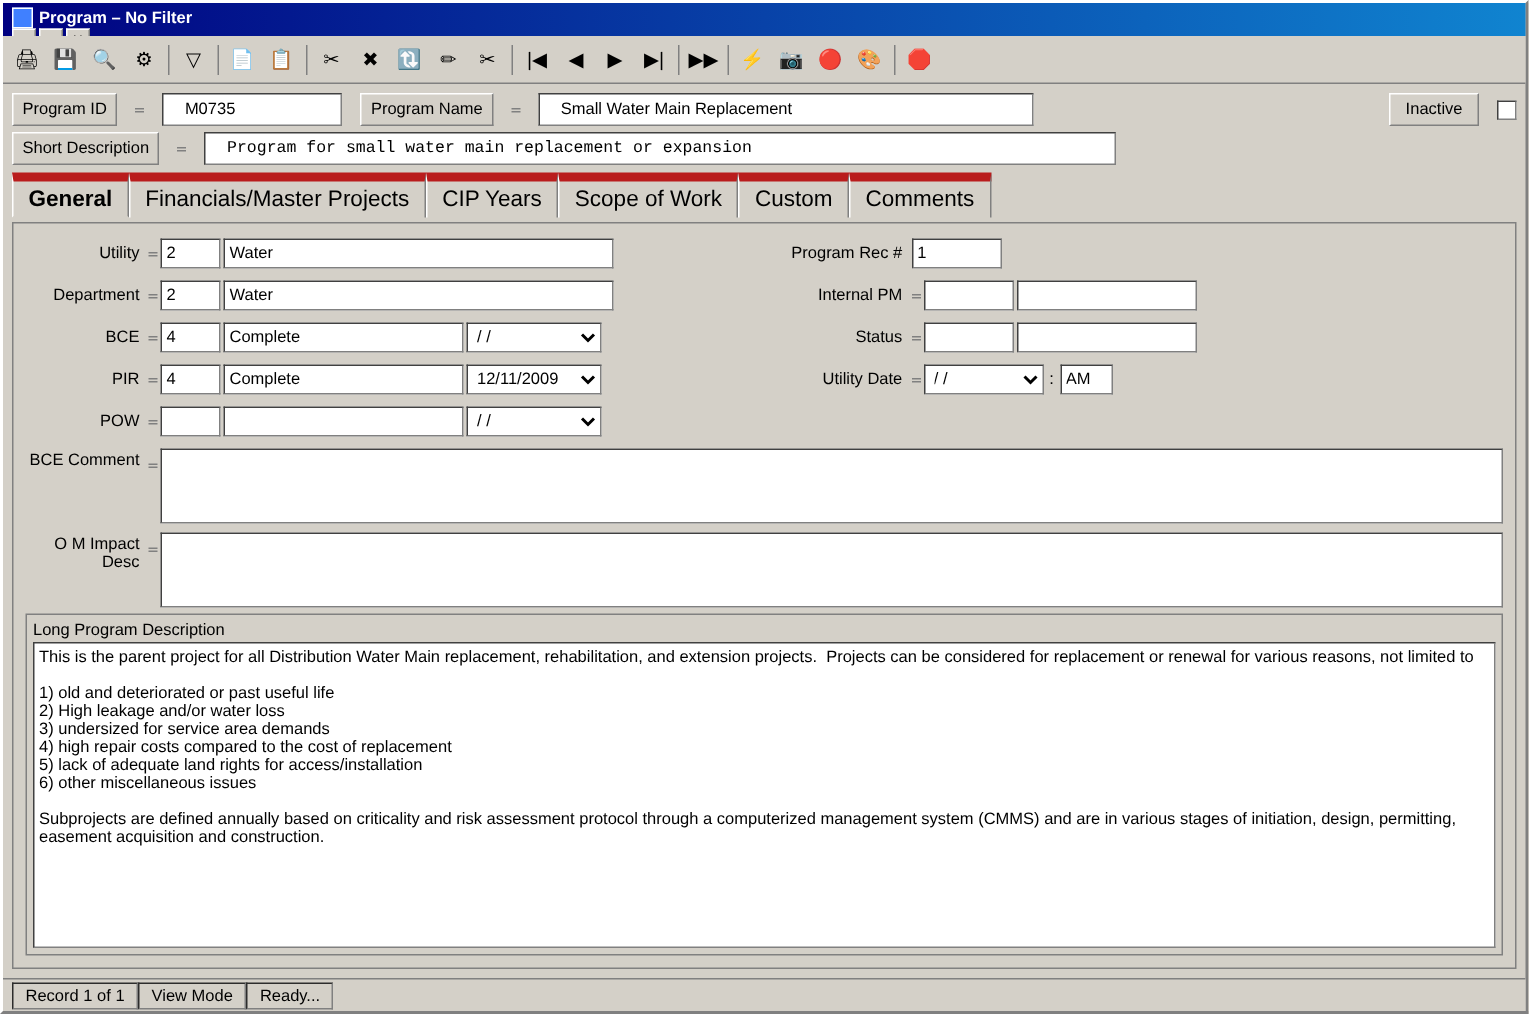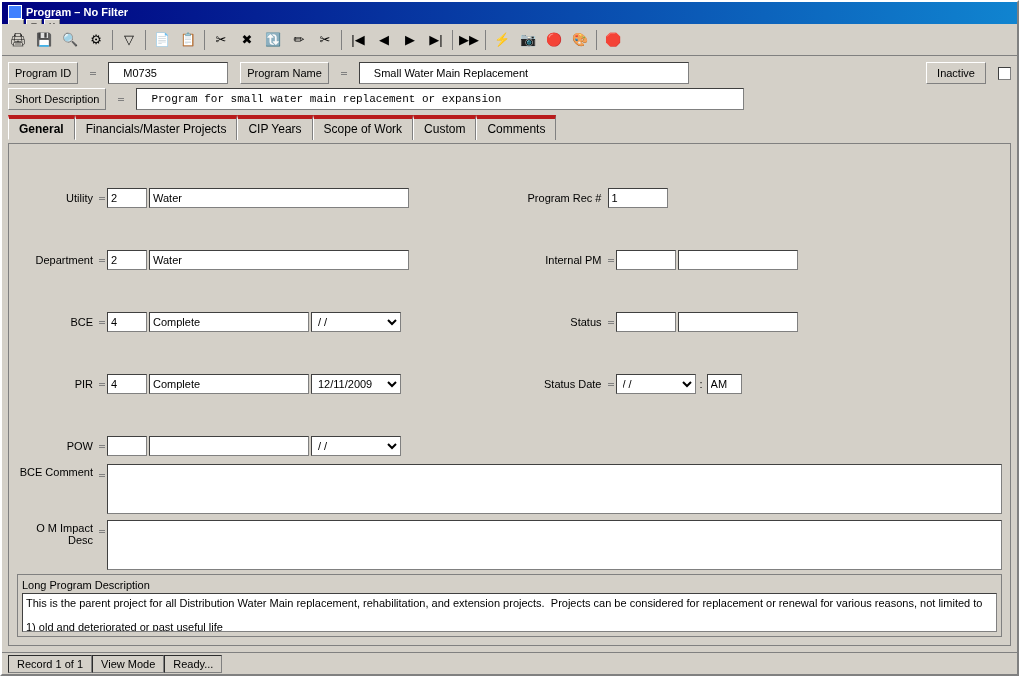--- a/index.html
+++ b/index.html
@@ -151,23 +151,23 @@
     }
     .tab-bar {
       display: flex;
       gap: 0;
     }
     .tab {
       background: #d4d0c8;
       border: 1px solid #808080;
       border-bottom: none;
       padding: 3px 10px;
-      font-size: 12px;
+      font-size: 15px;
       cursor: pointer;
-      border-top: 4px solid #b91c1c;
+      border-top: 6px solid #b91c1c;
       border-left: 1px solid #ffffff;
       position: relative;
       top: 1px;
     }
     .tab.active {
       background: #d4d0c8;
       border-bottom: 1px solid #d4d0c8;
       z-index: 1;
       font-weight: bold;
     }
@@ -180,21 +180,20 @@
       overflow: hidden;
       display: flex;
       flex-direction: column;
       gap: 4px;
     }
     .form-row {
       display: flex;
       align-items: center;
       gap: 2px;
       height: 24px;
-      margin-top: 34px;
     }
     .lbl {
       width: 80px;
       text-align: right;
       font-size: 11px;
       padding-right: 4px;
       flex-shrink: 0;
     }
     .inp {
       height: 20px;
@@ -510,21 +509,21 @@
             <span class="lbl" style="width:90px;text-align:right">Status</span>
             <div class="double-sep">
               <div class="double-sep-line"></div>
               <div class="double-sep-line"></div>
             </div>
             <input class="inp" style="width: 60px;" value="" readonly="">
             <input class="inp" style="width: 120px;" value="" readonly="">
           </div>
 
           <div class="form-row">
-            <span class="lbl" style="width:90px;text-align:right">Status Date</span>
+            <span class="lbl" style="width:90px;text-align:right">Utility Date</span>
             <div class="double-sep">
               <div class="double-sep-line"></div>
               <div class="double-sep-line"></div>
             </div>
             <select class="date-select" style="width:80px">
               <option>/ /</option>
             </select>
             <span class="colon-lbl">:</span>
             <input class="am-inp" value="AM" readonly="" style="">
           </div>

